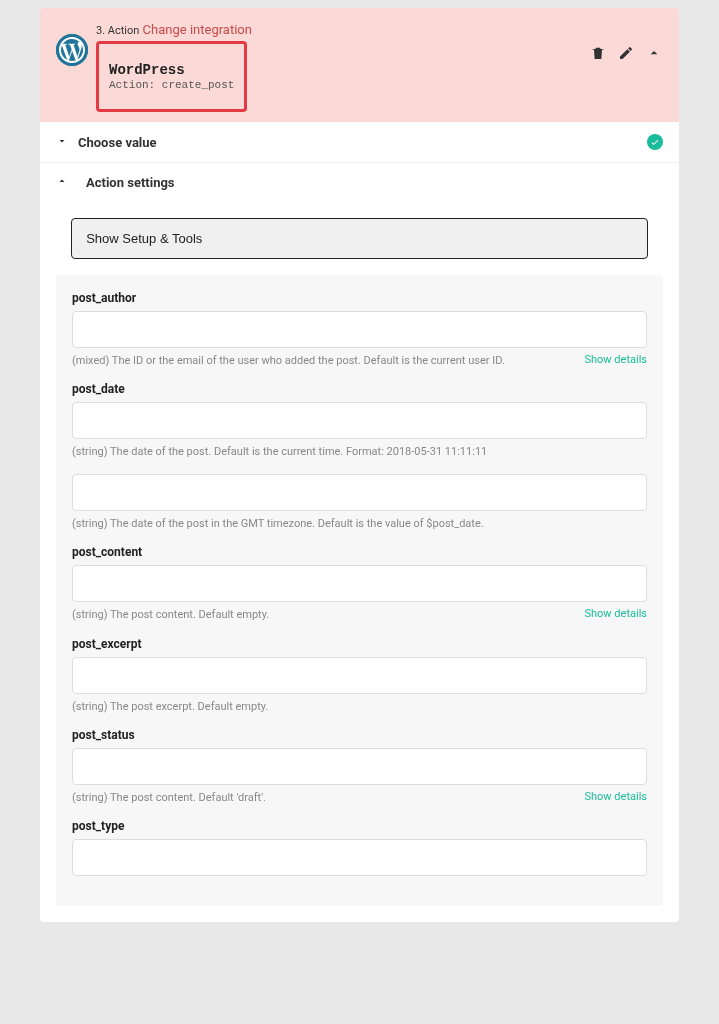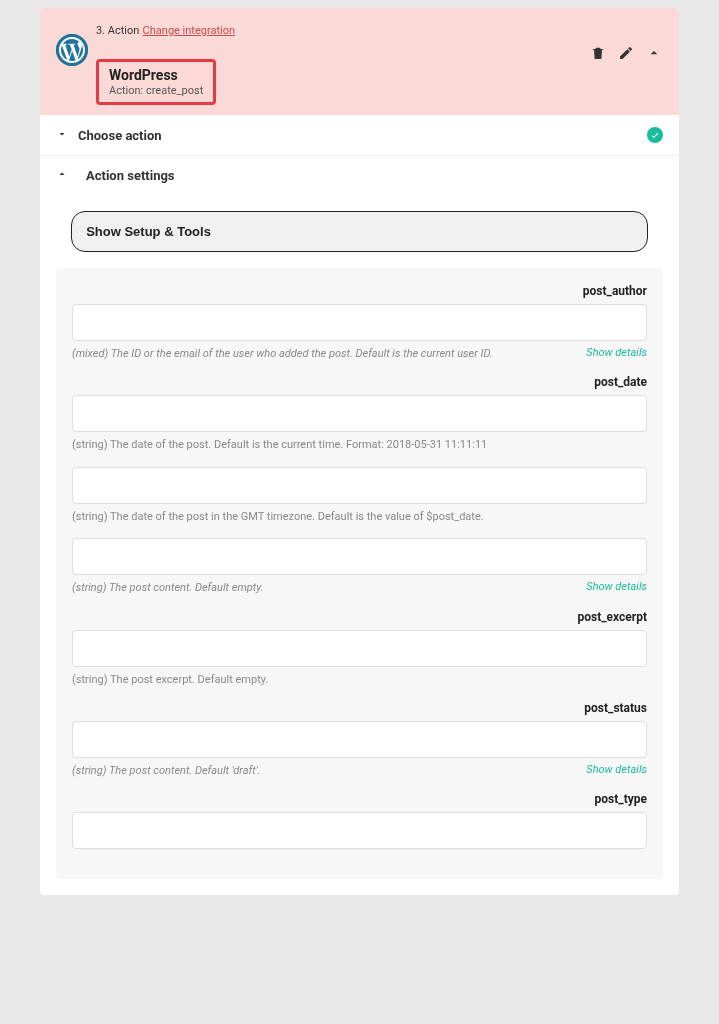--- a/index.html
+++ b/index.html
@@ -4,38 +4,38 @@
 <style>
 * { box-sizing: border-box; margin: 0; padding: 0; }
 body { font-family: -apple-system, BlinkMacSystemFont, "Segoe UI", Roboto, sans-serif; background: #e8e8e8; font-size: 13px; color: #333; }
 .container { width: 719px; margin: 0 auto; background: #e8e8e8; padding: 0; }
 .card { background: #fff; margin: 8px 40px 0 40px; border-radius: 4px; overflow: visible; }
 .header { background: #fbd9d6; padding: 14px 16px 10px 16px; position: relative; border-top-left-radius: 4px; border-top-right-radius: 4px; display: flex; align-items: flex-start; }
 .header-icons { position: absolute; right: 16px; top: 36px; display: flex; gap: 10px; align-items: center; }
 .wp-logo { width: 32px; height: 32px; border-radius: 50%; background: #21759b; display: flex; align-items: center; justify-content: center; margin-right: 8px; margin-top: 12px; }
 .wp-logo svg { width: 32px; height: 32px; }
 .step-label { font-size: 11px; color: #333; }
-.change-link { color: #c94a4a; text-decoration: underline; font-size: 11px; }
-.title-box { border: 3px solid #e63946; border-radius: 4px; padding: 5px 10px; display: inline-block; margin-top: 22px; }
+.change-link { color: #c94a4a; font-size: 13px; }
+.title-box { border: 3px solid #e63946; border-radius: 4px; padding: 18px 10px; display: inline-block; margin-top: 4px; font-family: Liberation Mono, monospace; }
 .title-box .title { font-weight: 700; font-size: 14px; color: #222; }
 .title-box .subtitle { font-size: 11px; color: #555; margin-top: 1px; }
 .icon-btn { width: 18px; height: 18px; display: flex; align-items: center; justify-content: center; cursor: pointer; color: #333; }
 .section-row { display: flex; align-items: center; padding: 12px 16px; border-bottom: 1px solid #eee; cursor: pointer; }
 .section-row .chev { margin-right: 10px; width: 12px; }
 .section-row .label { font-weight: 700; font-size: 13px; }
 .check-badge { margin-left: auto; width: 16px; height: 16px; border-radius: 50%; background: #1abc9c; display: flex; align-items: center; justify-content: center; }
 .check-badge svg { width: 10px; height: 10px; }
 .settings-body { padding: 16px; }
-.setup-btn { width: 95%; margin: 0 auto 16px auto; display: block; padding: 12px 14px; background: #f0f0f0; border: 1.5px solid #222; border-radius: 14px; text-align: left; font-size: 13px; color: #222; cursor: pointer; font-weight: 700; }
+.setup-btn { width: 95%; margin: 0 auto 16px auto; display: block; padding: 12px 14px; background: #f0f0f0; border: 1.5px solid #222; border-radius: 4px; text-align: left; font-size: 13px; color: #222; cursor: pointer; font-weight: 400; }
 .fields-panel { background: #f7f7f7; border-radius: 4px; padding: 16px; }
 .field { margin-bottom: 14px; }
-.field-label { font-weight: 700; font-size: 12px; color: #222; margin-bottom: 6px; display: block; text-align: right; }
+.field-label { font-weight: 700; font-size: 12px; color: #222; margin-bottom: 6px; display: block; }
 .field-input { width: 100%; padding: 10px; border: 1px solid #ddd; border-radius: 4px; background: #fff; font-size: 13px; }
 .field-desc { font-size: 11px; color: #888; margin-top: 5px; line-height: 1.4; }
-.field-desc-row { display: flex; justify-content: space-between; align-items: flex-start; margin-top: 5px; gap: 10px; font-style: italic; }
+.field-desc-row { display: flex; justify-content: space-between; align-items: flex-start; margin-top: 5px; gap: 10px; }
 .field-desc-row .field-desc { margin-top: 0; flex: 1; }
 .show-details { color: #1abc9c; font-size: 11px; cursor: pointer; white-space: nowrap; text-align: center; }
 </style>
 </head>
 <body>
 
 <div class="container">
   <div class="card">
     <div class="header">
       <div class="wp-logo">
@@ -72,21 +72,21 @@
         </div>
       </div>
     </div>
 
     <div class="section-row">
       <span class="chev">
         <svg viewBox="0 0 24 24" width="12" height="12" fill="#333">
             <path d="M7 10l5 5 5-5z"></path>
           </svg>
       </span>
-      <span class="label">Choose action</span>
+      <span class="label">Choose value</span>
       <span class="check-badge">
         <svg viewBox="0 0 24 24" fill="#fff">
             <path d="M9 16.2l-3.5-3.5L4 14.2 9 19.2 20 8.2l-1.5-1.5z"></path>
           </svg>
       </span>
     </div>
 
     <div class="section-row" style="border-bottom:none;gap:8px;">
       <span class="chev">
         <svg viewBox="0 0 24 24" width="12" height="12" fill="#333">
@@ -99,21 +99,21 @@
     <div class="settings-body">
       <button class="setup-btn">Show Setup &amp; Tools</button>
 
       <div class="fields-panel" id="fields-container">
       <div class="field"><label class="field-label">post_author</label><input type="text" class="field-input" style=""><div class="field-desc-row">
               <div class="field-desc">(mixed) The ID or the email of the user who added the post. Default is the current user ID.</div>
               <a class="show-details">Show details</a>
             </div></div>
           <div class="field"><label class="field-label">post_date</label><input type="text" class="field-input" style=""><div class="field-desc">(string) The date of the post. Default is the current time. Format: 2018-05-31 11:11:11</div></div>
           <div class="field"><input type="text" class="field-input" style=""><div class="field-desc">(string) The date of the post in the GMT timezone. Default is the value of $post_date.</div></div>
-          <div class="field"><input type="text" class="field-input" style=""><div class="field-desc-row">
+          <div class="field"><label class="field-label">post_content</label><input type="text" class="field-input" style=""><div class="field-desc-row">
               <div class="field-desc">(string) The post content. Default empty.</div>
               <a class="show-details">Show details</a>
             </div></div>
           <div class="field"><label class="field-label">post_excerpt</label><input type="text" class="field-input" style=""><div class="field-desc">(string) The post excerpt. Default empty.</div></div>
           <div class="field"><label class="field-label">post_status</label><input type="text" class="field-input" style=""><div class="field-desc-row">
               <div class="field-desc">(string) The post content. Default 'draft'.</div>
               <a class="show-details">Show details</a>
             </div></div>
           <div class="field"><label class="field-label">post_type</label><input type="text" class="field-input" style=""></div>
         </div>

